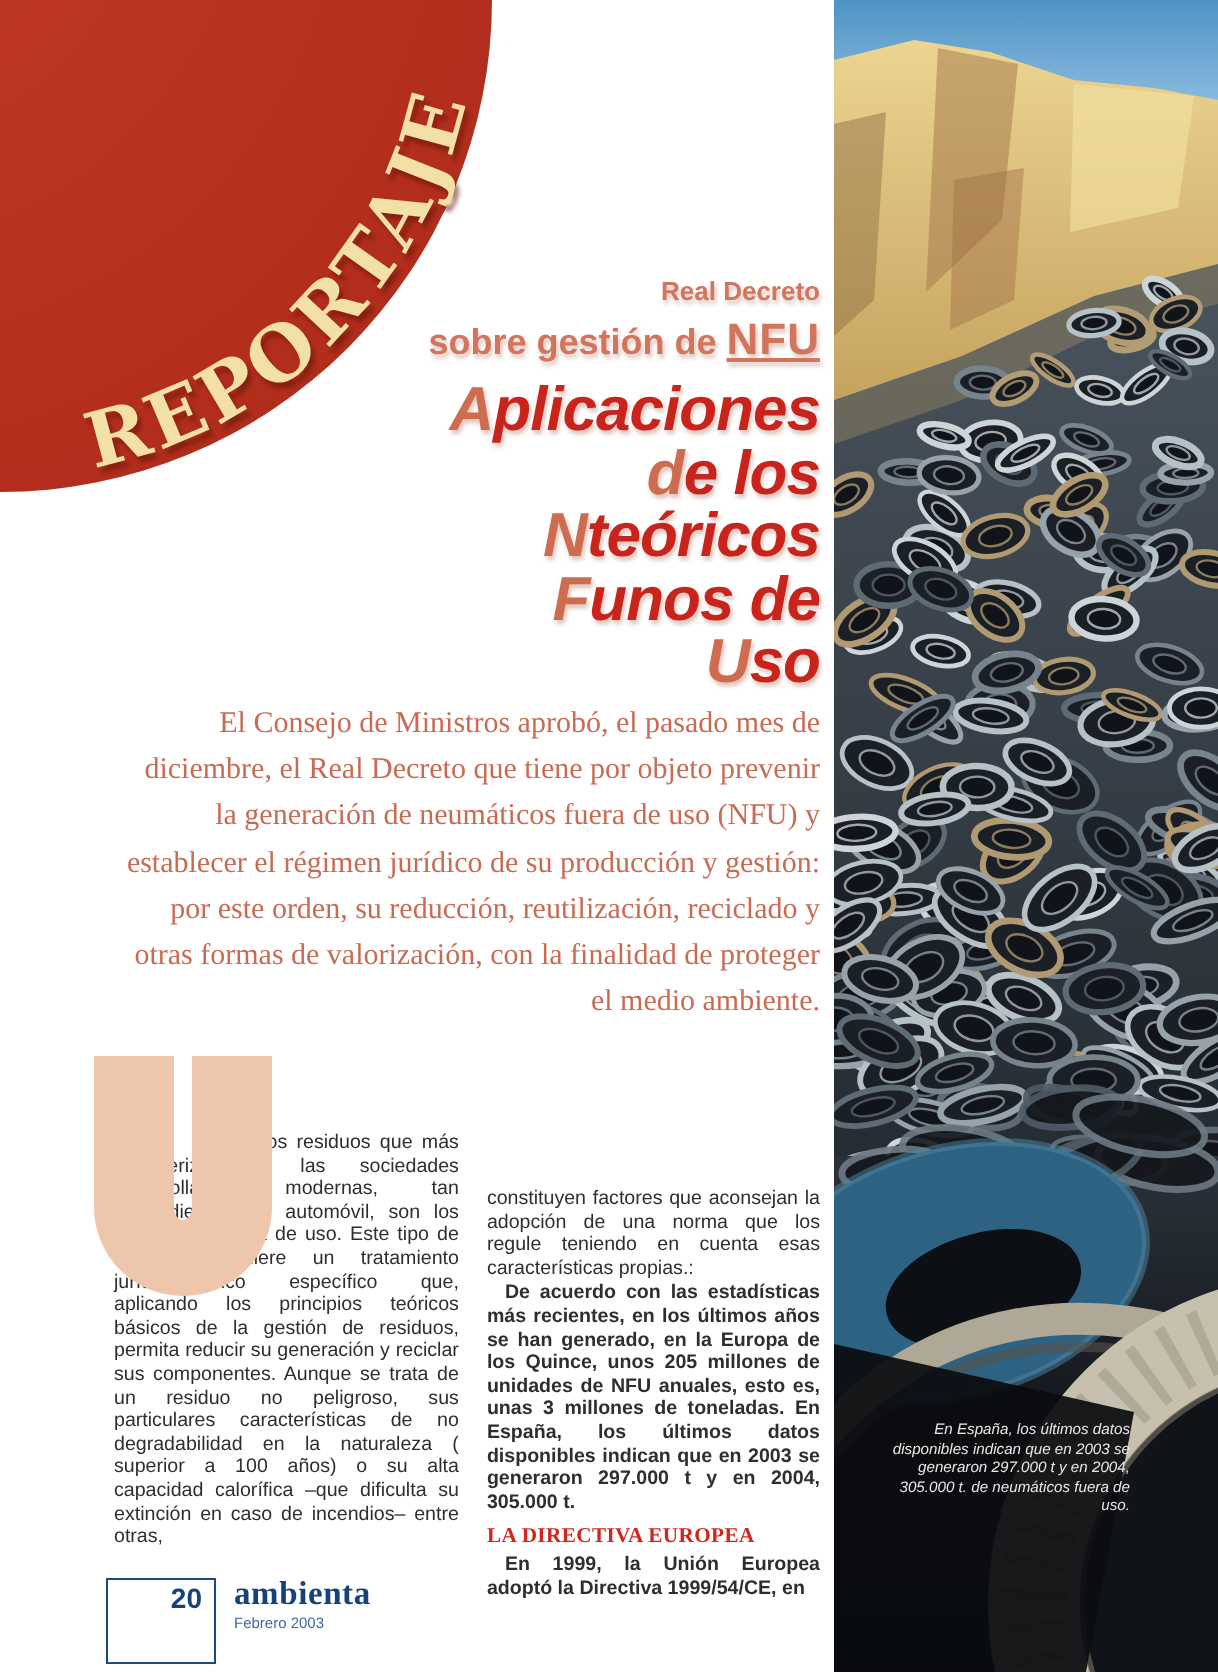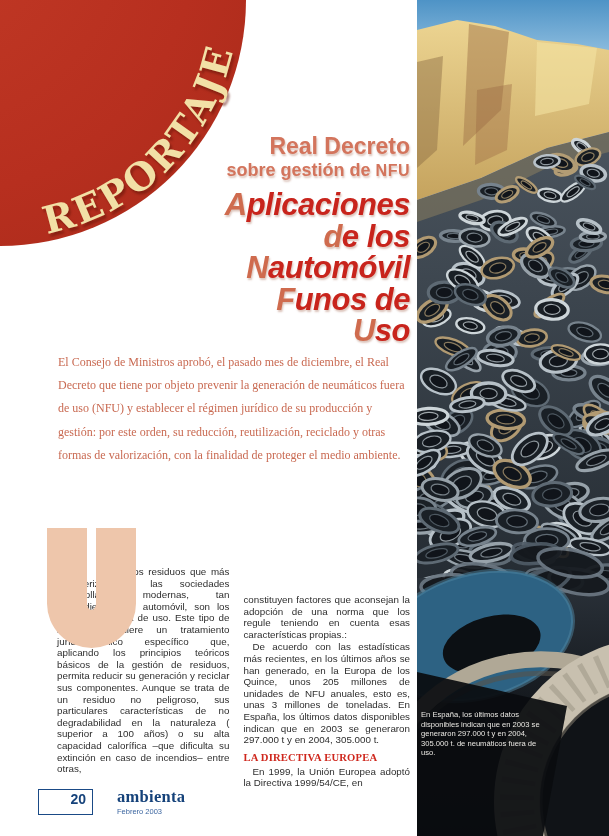--- a/index.html
+++ b/index.html
@@ -9,57 +9,57 @@
   
   .badge-circle{position:absolute;left:-246px;top:-246px;width:492px;height:492px;border-radius:50%;
     background:radial-gradient(circle at 35% 35%, #c23a26 0%, #b72f1f 60%, #a82a19 100%);}
   .arc-svg{position:absolute;left:0;top:0;width:300px;height:300px;overflow:visible;}
   .arc-text{font-family:"DejaVu Serif",serif;font-weight:bold;font-size:38px;letter-spacing:2.5px;
     fill:#f2e0a6;filter:drop-shadow(2px 3px 1px rgba(100,20,8,.55));}
 
   
   .kicker{position:absolute;right:199px;top:134px;text-align:right;color:#d3745c;font-weight:bold;
     text-shadow:1px 2px 2px rgba(140,60,30,.30);line-height:24px;}
-  .kicker-l1{font-size:23px;}
+  .kicker-l1{font-size:13px;}
   .kicker-l2{font-size:18px;}
-  .kicker-nfu{font-size:16px;letter-spacing:.5px;}
+  .kicker-nfu{font-size:22px;letter-spacing:.5px;text-decoration:underline;}
   .title{position:absolute;right:199px;top:189px;margin:0;text-align:right;color:#c8241c;
     font-size:31px;font-weight:bold;line-height:31.5px;letter-spacing:-.5px;
     text-shadow:1px 2px 2px rgba(140,60,30,.30);font-style:italic;}
   .title .init{color:#cf6b4e;}
 
   
-  .lead{position:absolute;left:58px;top:351px;width:352px;margin:0;text-align:left;
-    font-family:"Liberation Serif",serif;font-size:12px;line-height:23.2px;color:#c96a52;}
+  .lead{position:absolute;left:58px;top:351px;width:352px;margin:0;text-align:right;
+    font-family:"Liberation Serif",serif;font-size:15px;line-height:23.2px;color:#c96a52;}
 
   
   .columns{position:absolute;left:57px;top:566px;width:353px;display:flex;gap:14px;
     font-size:9.8px;line-height:11.6px;color:#2e2e2e;text-align:justify;}
   .col{position:relative;z-index:1;}
   .col1{width:176px;}
   .col2{width:170px;margin-top:28px;}
   .col p{margin:0;}
   .p-first{text-indent:43px;}
-  .ind{text-indent:9px;}
+  .ind{text-indent:9px;font-weight:bold;}
   .col2 p + p{margin-top:1px;}
   .section-head{margin:6px 0 3px 0;font-size:10.6px;line-height:11px;color:#cf271d;
     font-weight:bold;letter-spacing:.2px;text-align:left;font-family:Liberation Serif, serif;}
   .drop-u{position:absolute;left:-10px;top:-38px;width:89px;height:120px;z-index:0;
     box-sizing:border-box;border-left:40px solid #eec6ab;border-right:40px solid #eec6ab;
     border-bottom:38px solid #eec6ab;border-top:none;
     border-bottom-left-radius:48px;border-bottom-right-radius:48px;}
 
   
   .photo{position:absolute;left:417px;top:0;width:192px;height:836px;}
   .photo svg{display:block;}
-  .photo-caption{position:absolute;left:4px;top:710px;width:130px;color:#e9e7e2;
-    font-size:7.6px;line-height:9.5px;}
+  .photo-caption{position:absolute;left:18px;top:710px;width:130px;color:#e9e7e2;
+    font-style:italic;font-size:7.6px;line-height:9.5px;text-align:right;}
 
   
-  .footer-box{position:absolute;left:38px;top:789px;width:55px;height:26px;box-sizing:border-box;
+  .footer-box{position:absolute;left:53px;top:789px;width:55px;height:43px;box-sizing:border-box;
     border:1.5px solid #1a4a86;}
   .footer-pagenum{display:block;text-align:right;padding:1px 6px 0 0;font-size:14px;
     font-weight:bold;color:#15427a;}
   .footer-magname{position:absolute;left:117px;top:787px;font-size:16.5px;font-weight:bold;
     color:#15427a;letter-spacing:.3px;font-family:Liberation Serif, serif;}
   .footer-date{position:absolute;left:117px;top:807px;font-size:7.5px;color:#3c66a0;}
 </style>
 </head>
 <body>
 
@@ -736,21 +736,21 @@
   </svg>
 
   <div class="kicker">
     <div class="kicker-l1">Real Decreto</div>
     <div class="kicker-l2"><span>sobre gestión de</span> <span class="kicker-nfu">NFU</span></div>
   </div>
 
   <h1 class="title">
     <div><span class="init">A</span><span>plicaciones</span></div>
     <div><span class="init">d</span><span>e los</span></div>
-    <div><span class="init">N</span><span>automóvil</span></div>
+    <div><span class="init">N</span><span>teóricos</span></div>
     <div><span class="init">F</span><span>unos de</span></div>
     <div><span class="init">U</span><span>so</span></div>
   </h1>
 
   <p class="lead">El Consejo de Ministros aprobó, el pasado mes de diciembre, el Real Decreto que tiene por objeto prevenir la generación de neumáticos fuera de uso (NFU) y establecer el régimen jurídico de su producción y gestión: por este orden, su reducción, reutilización, reciclado y otras formas de valorización, con la finalidad de proteger el medio ambiente.</p>
 
   <section class="columns">
     <div class="col col1">
       <div class="drop-u"></div>
       <p class="p-first">no de los residuos que más caracterizan a las sociedades desarrolladas modernas, tan dependientes del automóvil, son los neumáticos fuera de uso. Este tipo de residuos requiere un tratamiento jurídico-técnico específico que, aplicando los principios teóricos básicos de la gestión de residuos, permita reducir su generación y reciclar sus componentes. Aunque se trata de un residuo no peligroso, sus particulares características de no degradabilidad en la naturaleza ( superior a 100 años) o su alta capacidad calorífica –que dificulta su extinción en caso de incendios– entre otras,</p>

